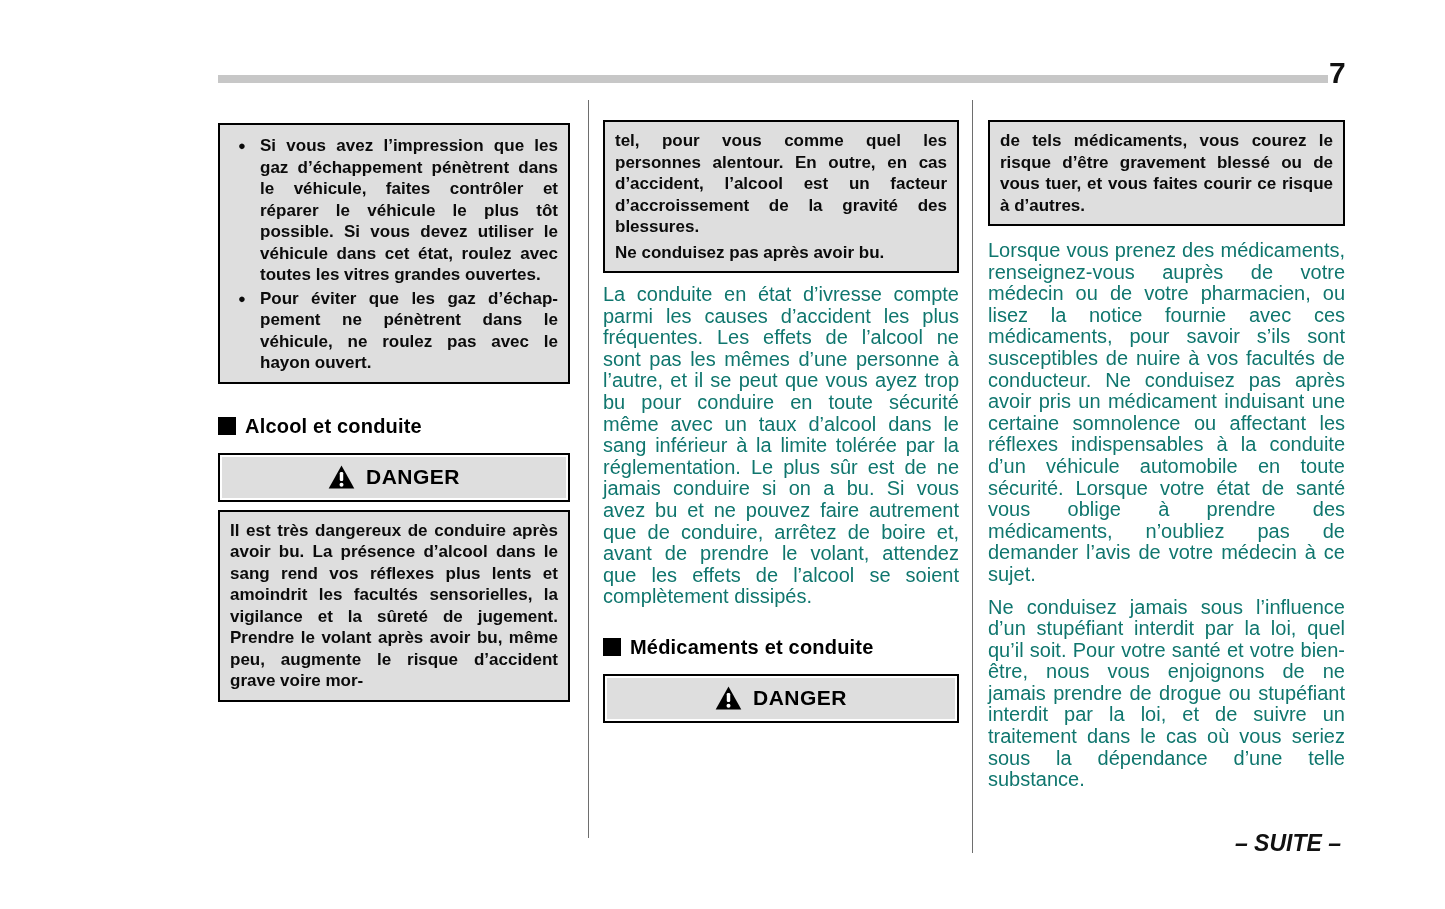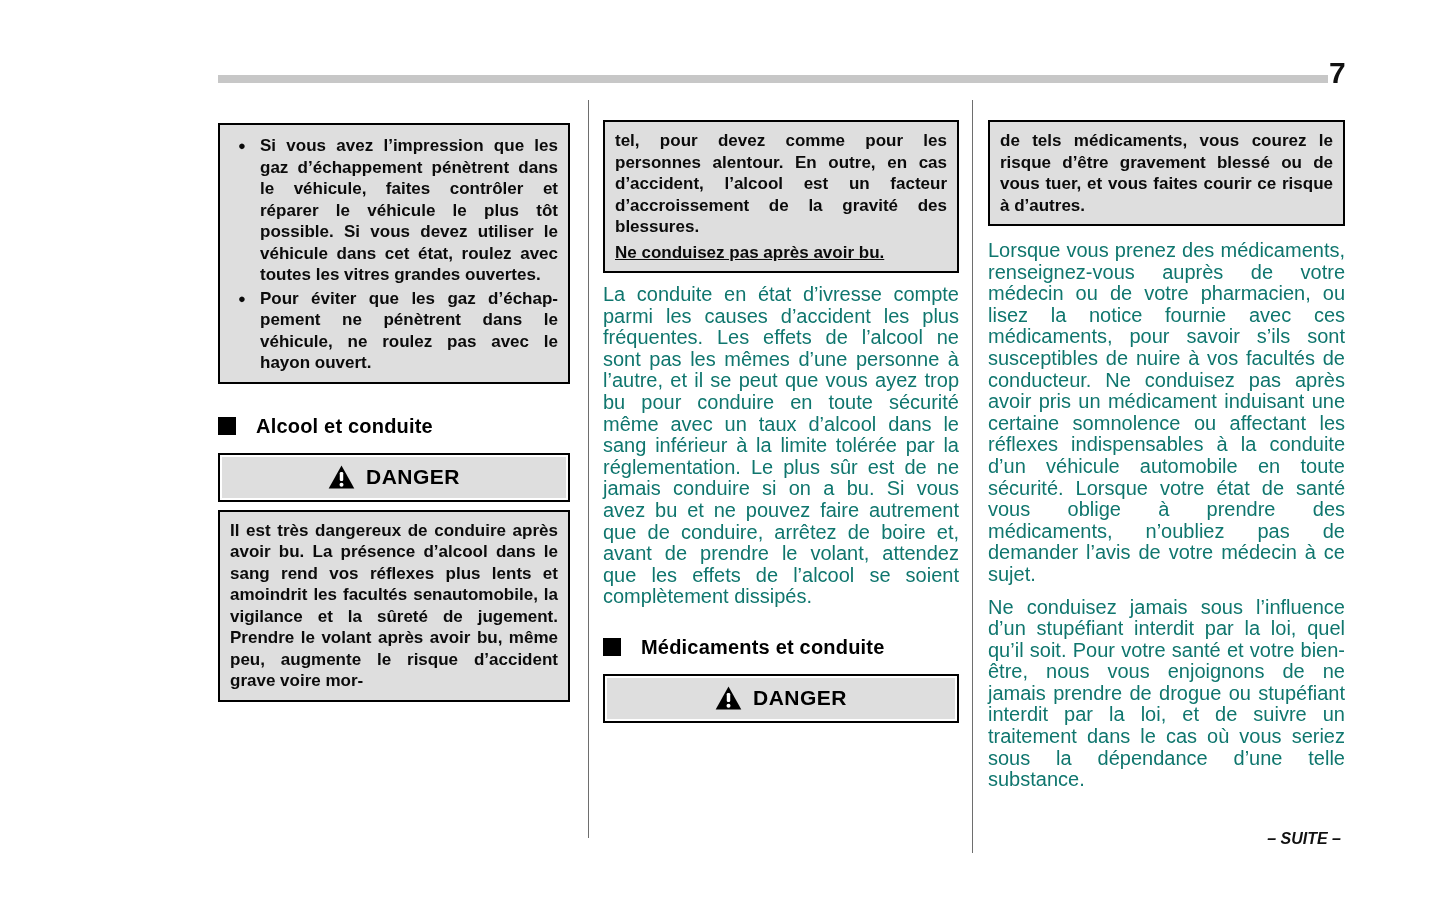--- a/index.html
+++ b/index.html
@@ -22,28 +22,28 @@
   #col1 { left:218px; top:123px; width:352px; }
   #col2 { left:603px; top:120px; width:356px; }
   #col3 { left:988px; top:120px; width:357px; }
 
   
   .gray-box {
     background:#dedede; border:2px solid #000;
     padding:8px 10px; font-weight:bold; font-size:17px; line-height:21.5px;
     text-align:justify; color:#0b0b0b;
   }
-  .gray-box p + p { margin-top:4px;text-decoration:underline; }
+  .gray-box p + p { margin-top:4px; }
   .indent-para { padding-left:30px; }
   .bullet-row { display:flex; margin-top:2px; }
   .bullet-row .dot { flex:0 0 30px; font-size:13px; padding-left:8px; line-height:21.5px; }
   .bullet-row .b-text { flex:1; text-align:justify; }
 
   
-  .section-heading { display:flex; align-items:center; gap:20px; margin-top:31px; margin-bottom:0; }
+  .section-heading { display:flex; align-items:center; gap:9px; margin-top:31px; margin-bottom:0; }
   .heading-square { width:18px; height:18px; background:#000; flex:0 0 18px; }
   .heading-text { font-size:20px; font-weight:bold; color:#000; letter-spacing:0.2px; }
 
   
   .danger-banner {
     margin-top:15px; height:49px; background:#dedede;
     border:2px solid #000; box-shadow: inset 0 0 0 2px #fff;
     display:flex; align-items:center; justify-content:center; gap:11px;
   }
   .danger-banner .warn-svg { width:27px; height:24px; display:block; }
@@ -52,21 +52,21 @@
 
   
   .body-para {
     font-size:20px; line-height:21.6px; text-align:justify; color:#0f766e; margin-top:11px;
   }
   .body-para + .body-para { }
 
   
   .footer-suite {
     position:absolute; top:830px; right:104px;
-    font-size:16px; font-weight:bold; font-style:italic; color:#111;
+    font-size:23px; font-weight:bold; font-style:italic; color:#111;
   }
 </style>
 </head>
 <body>
 
 <div class="page-rule"></div>
 <div class="page-number">7</div>
 
 <div class="col-sep" id="sep1"></div>
 <div class="col-sep" id="sep2"></div>
@@ -92,28 +92,28 @@
   <div class="danger-banner">
     <svg class="warn-svg" viewBox="0 0 100 90">
       <path d="M50 2 L98 88 L2 88 Z" fill="#000"></path>
       <rect x="43.5" y="26" width="13" height="34" rx="5" fill="#fff"></rect>
       <circle cx="50" cy="74" r="7.5" fill="#fff"></circle>
     </svg>
     <span class="danger-label">DANGER</span>
   </div>
 
   <div class="gray-box danger-body">
-    <p>Il est très dangereux de conduire après avoir bu. La présence d’alcool dans le sang rend vos réflexes plus lents et amoindrit les facultés sen­automobile, la vigilance et la sûreté de jugement. Prendre le volant après avoir bu, même peu, augmente le risque d’accident grave voire mor-</p>
+    <p>Il est très dangereux de conduire après avoir bu. La présence d’alcool dans le sang rend vos réflexes plus lents et amoindrit les facultés sen­sorielles, la vigilance et la sûreté de jugement. Prendre le volant après avoir bu, même peu, augmente le risque d’accident grave voire mor-</p>
   </div>
 </div>
 
 <div class="col" id="col2">
 
   <div class="gray-box">
-    <p>tel, pour devez comme pour les personnes alentour. En outre, en cas d’accident, l’alcool est un fac­teur d’accroissement de la gravité des blessures.</p>
+    <p>tel, pour vous comme quel les personnes alentour. En outre, en cas d’accident, l’alcool est un fac­teur d’accroissement de la gravité des blessures.</p>
     <p>Ne conduisez pas après avoir bu.</p>
   </div>
 
   <p class="body-para">La conduite en état d’ivresse compte parmi les causes d’accident les plus fréquentes. Les effets de l’alcool ne sont pas les mêmes d’une personne à l’autre, et il se peut que vous ayez trop bu pour conduire en toute sécurité même avec un taux d’alcool dans le sang inférieur à la limite tolérée par la réglementation. Le plus sûr est de ne jamais conduire si on a bu. Si vous avez bu et ne pouvez faire autrement que de conduire, arrêtez de boire et, avant de prendre le volant, attendez que les effets de l’alcool se soient complètement dissipés.</p>
 
   <div class="section-heading" style="margin-top:28px;">
     <span class="heading-square"></span>
     <span class="heading-text">Médicaments et conduite</span>
   </div>
 

